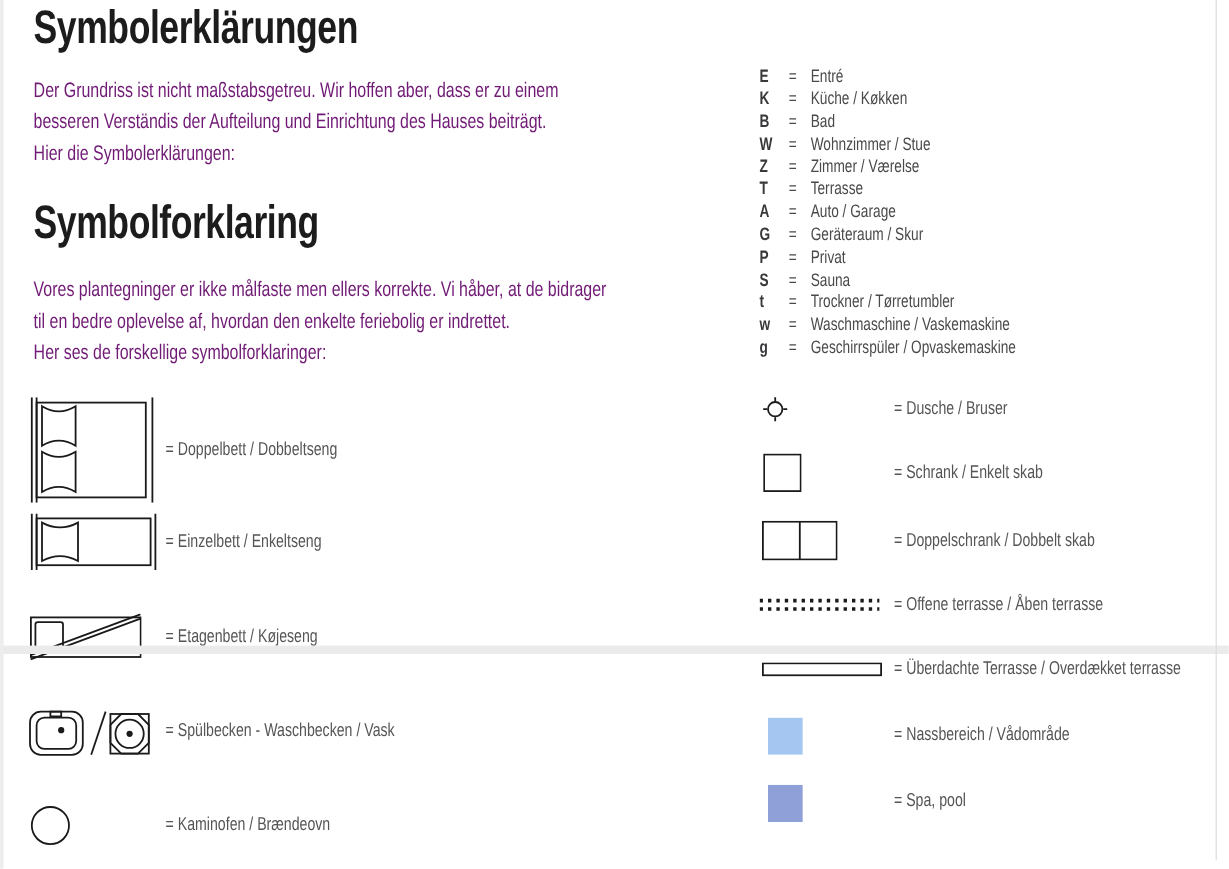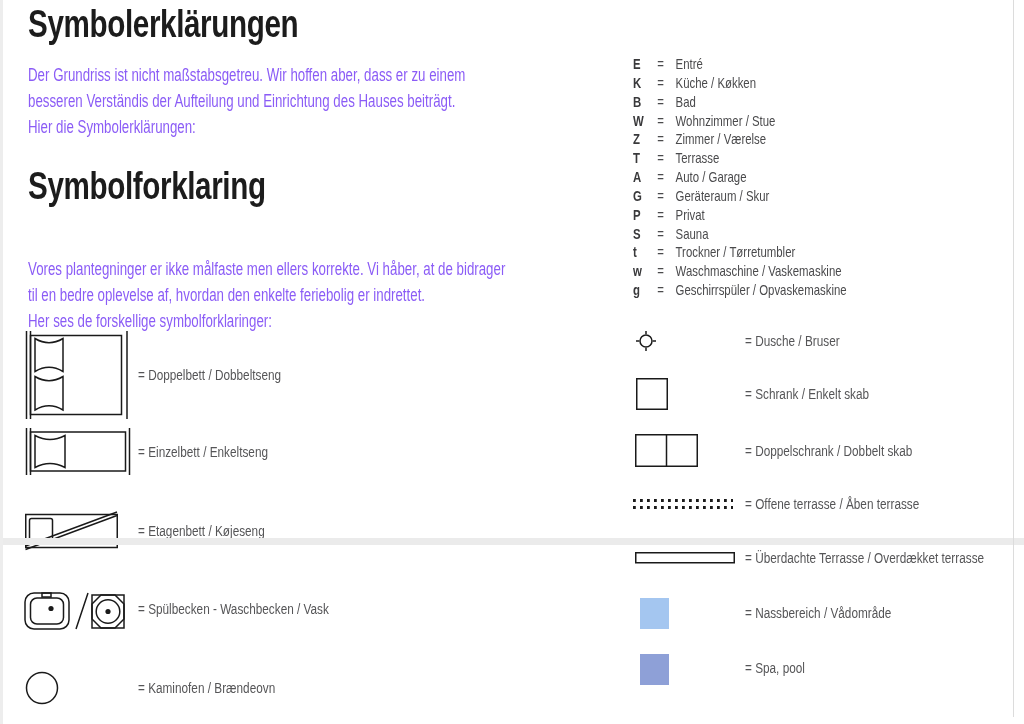--- a/index.html
+++ b/index.html
@@ -10,21 +10,21 @@
 
   
   .edge-bottom { position:absolute; left:0; bottom:0; width:1024px; height:7px; background:#ebebeb; }
   .edge-left   { position:absolute; left:0; top:0; width:3px; height:724px; background:#ededed; }
   .edge-right  { position:absolute; left:1013px; top:0; width:1px; height:717px; background:#dcdcdc; }
 
   
   .cx { transform:scaleX(0.76); transform-origin:0 0; white-space:nowrap; }
 
   .h1 { position:absolute; left:28px; font-size:39px; font-weight:bold; color:#1c1c1c; letter-spacing:-0.5px; }
-  .para { position:absolute; left:28px; font-size:17.5px; line-height:26px; color:#8b5cf6; }
+  .para { position:absolute; left:28px; font-size:17.5px; line-height:26px; color:#701a75; }
   .para .line { height:26px; }
 
   .rc-list { position:absolute; left:633px; top:55px; }
   .rc-row { display:flex; height:18.85px; font-size:15px; color:#4a4a4c; align-items:baseline; }
   .rc-code { width:32px; font-weight:bold; color:#39393b; }
   .rc-eq { width:24px; }
 
   .sym { position:absolute; }
   .lbl { position:absolute; font-size:15.5px; line-height:16px; color:#555557; }
   .lbl-left { left:138px; }
@@ -40,21 +40,21 @@
 <div class="page">
 
   <div class="h1 cx" style="top:2px;">Symbolerklärungen</div>
   <div class="para" style="top:62px;">
     <div class="line cx">Der Grundriss ist nicht maßstabsgetreu. Wir hoffen aber, dass er zu einem</div>
     <div class="line cx">besseren Verständis der Aufteilung und Einrichtung des Hauses beiträgt.</div>
     <div class="line cx">Hier die Symbolerklärungen:</div>
   </div>
 
   <div class="h1 cx" style="top:164px;">Symbolforklaring</div>
-  <div class="para" style="top:228px;margin-top:28px;">
+  <div class="para" style="top:228px;">
     <div class="line cx">Vores plantegninger er ikke målfaste men ellers korrekte. Vi håber, at de bidrager</div>
     <div class="line cx">til en bedre oplevelse af, hvordan den enkelte feriebolig er indrettet.</div>
     <div class="line cx">Her ses de forskellige symbolforklaringer:</div>
   </div>
 
   <div class="rc-list">
       <div class="rc-row cx">
         <span class="rc-code">E</span>
         <span class="rc-eq">=</span>
         <span class="rc-label">Entré</span>

